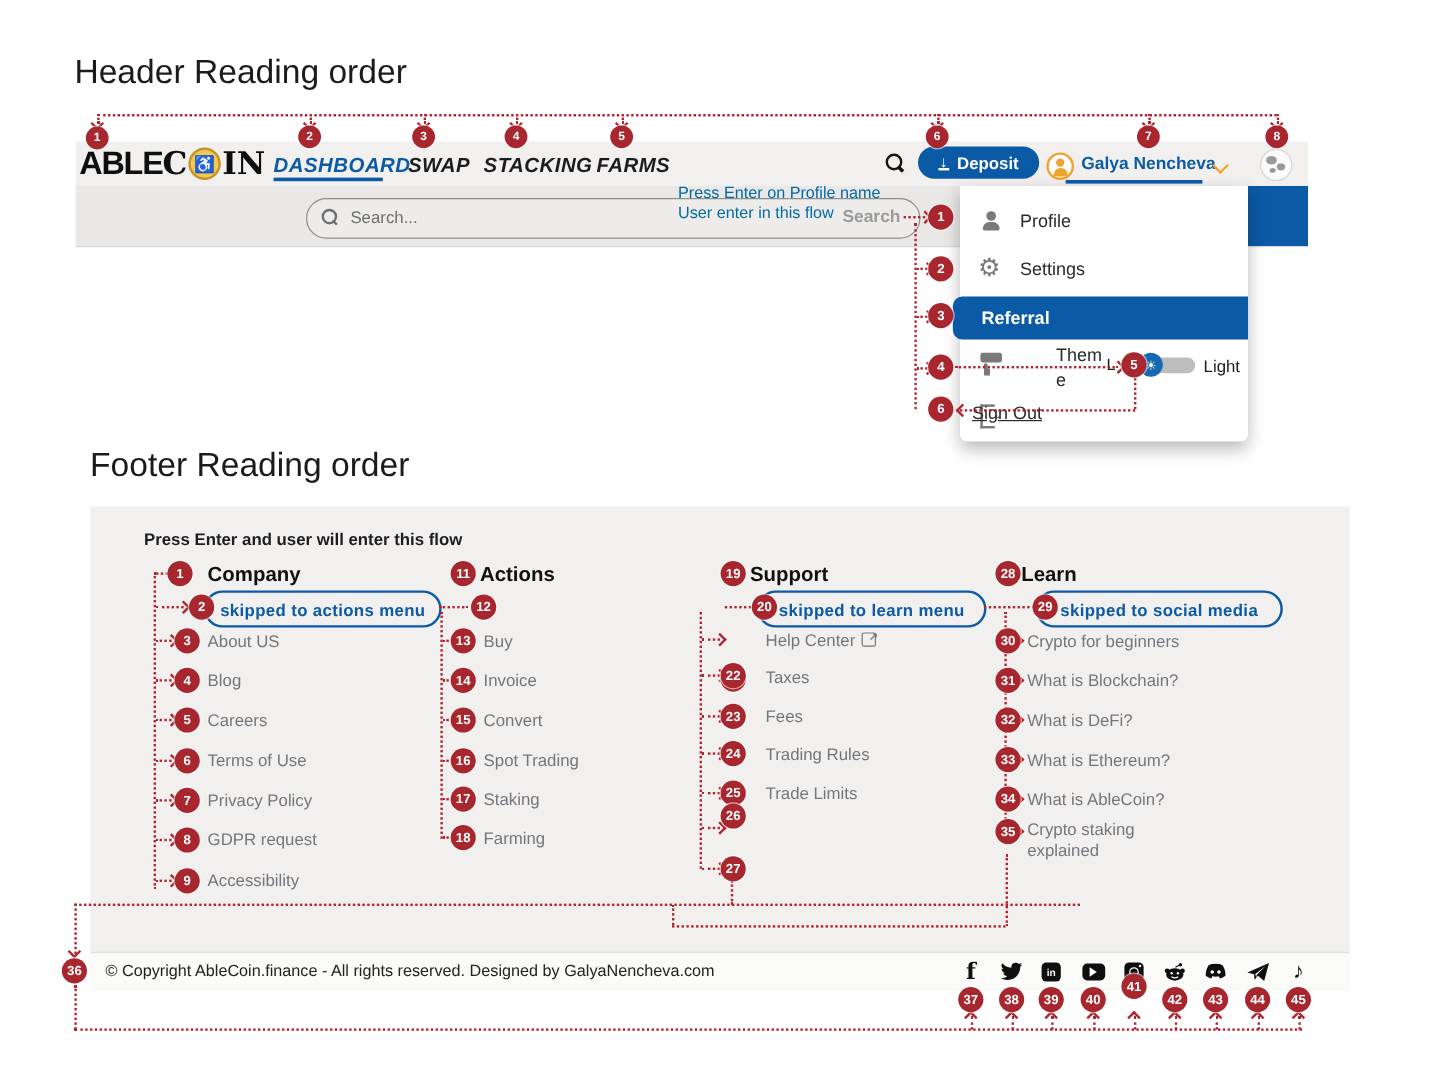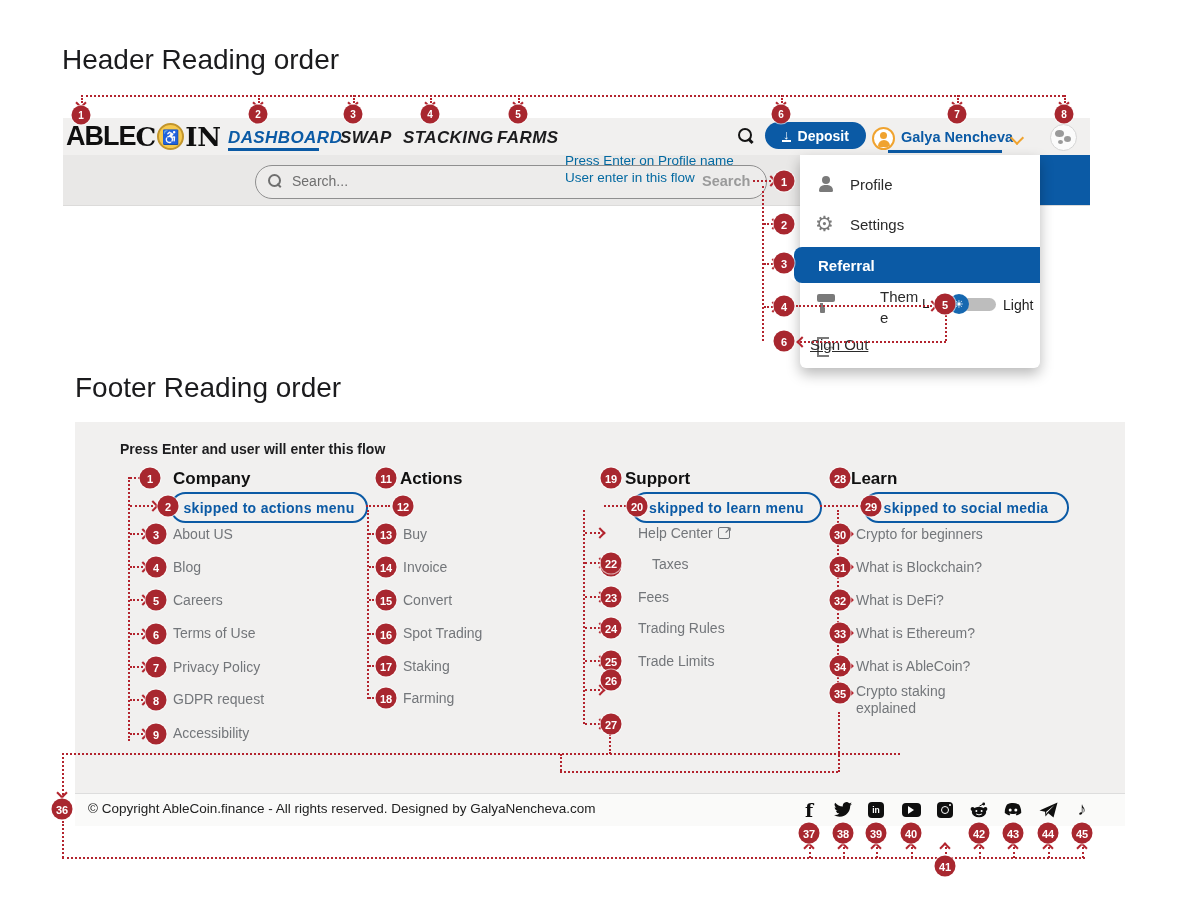--- a/index.html
+++ b/index.html
@@ -202,21 +202,21 @@
   <div class="fitem" style="left:403px;top:526px;">Buy</div>
   <div class="fitem" style="left:403px;top:559px;">Invoice</div>
   <div class="fitem" style="left:403px;top:592px;">Convert</div>
   <div class="fitem" style="left:403px;top:625px;">Spot Trading</div>
   <div class="fitem" style="left:403px;top:658px;">Staking</div>
   <div class="fitem" style="left:403px;top:690px;">Farming</div>
 
   <div class="fhead" style="left:625px;top:469px;">Support</div>
   <div class="pill" style="left:631px;top:492px;width:187px;">skipped to learn menu</div>
   <div class="fitem" style="left:638px;top:525px;"><span>Help Center</span><span class="extlnk"><b>↗</b></span></div>
-  <div class="fitem" style="left:652px;top:556px;text-align:right;">Taxes</div>
+  <div class="fitem" style="left:638px;top:556px;text-align:right;">Taxes</div>
   <div class="fitem" style="left:638px;top:589px;">Fees</div>
   <div class="fitem" style="left:638px;top:620px;">Trading Rules</div>
   <div class="fitem" style="left:638px;top:653px;">Trade Limits</div>
 
   <div class="fhead" style="left:851px;top:469px;">Learn</div>
   <div class="pill" style="left:863px;top:492px;width:202px;">skipped to social media</div>
   <div class="fitem" style="left:856px;top:526px;">Crypto for beginners</div>
   <div class="fitem" style="left:856px;top:559px;">What is Blockchain?</div>
   <div class="fitem" style="left:856px;top:592px;">What is DeFi?</div>
   <div class="fitem" style="left:856px;top:625px;">What is Ethereum?</div>
@@ -455,19 +455,19 @@
   <div class="bdg" style="left:840px;top:600px;">32</div>
   <div class="bdg" style="left:840px;top:633px;">33</div>
   <div class="bdg" style="left:840px;top:666px;">34</div>
   <div class="bdg" style="left:840px;top:693px;">35</div>
 
   <div class="bdg" style="left:62px;top:809px;">36</div>
   <div class="bdg" style="left:809px;top:833px;">37</div>
   <div class="bdg" style="left:843px;top:833px;">38</div>
   <div class="bdg" style="left:876px;top:833px;">39</div>
   <div class="bdg" style="left:911px;top:833px;">40</div>
-  <div class="bdg" style="left:945px;top:866px;">41</div>
+  <div class="bdg" style="left:945px;top:822px;">41</div>
   <div class="bdg" style="left:979px;top:833px;">42</div>
   <div class="bdg" style="left:1013px;top:833px;">43</div>
   <div class="bdg" style="left:1048px;top:833px;">44</div>
   <div class="bdg" style="left:1082px;top:833px;">45</div>
 
 </div>
 
 </body></html>

